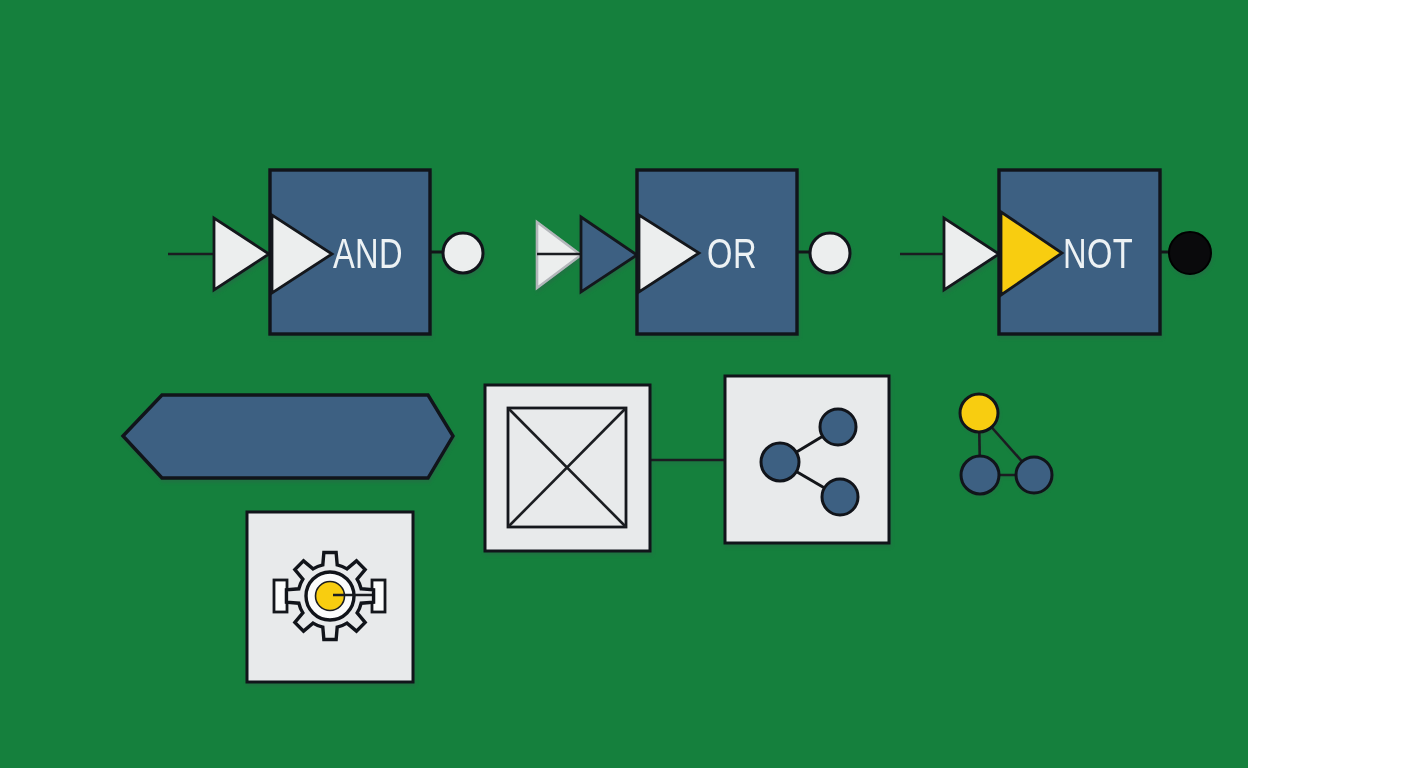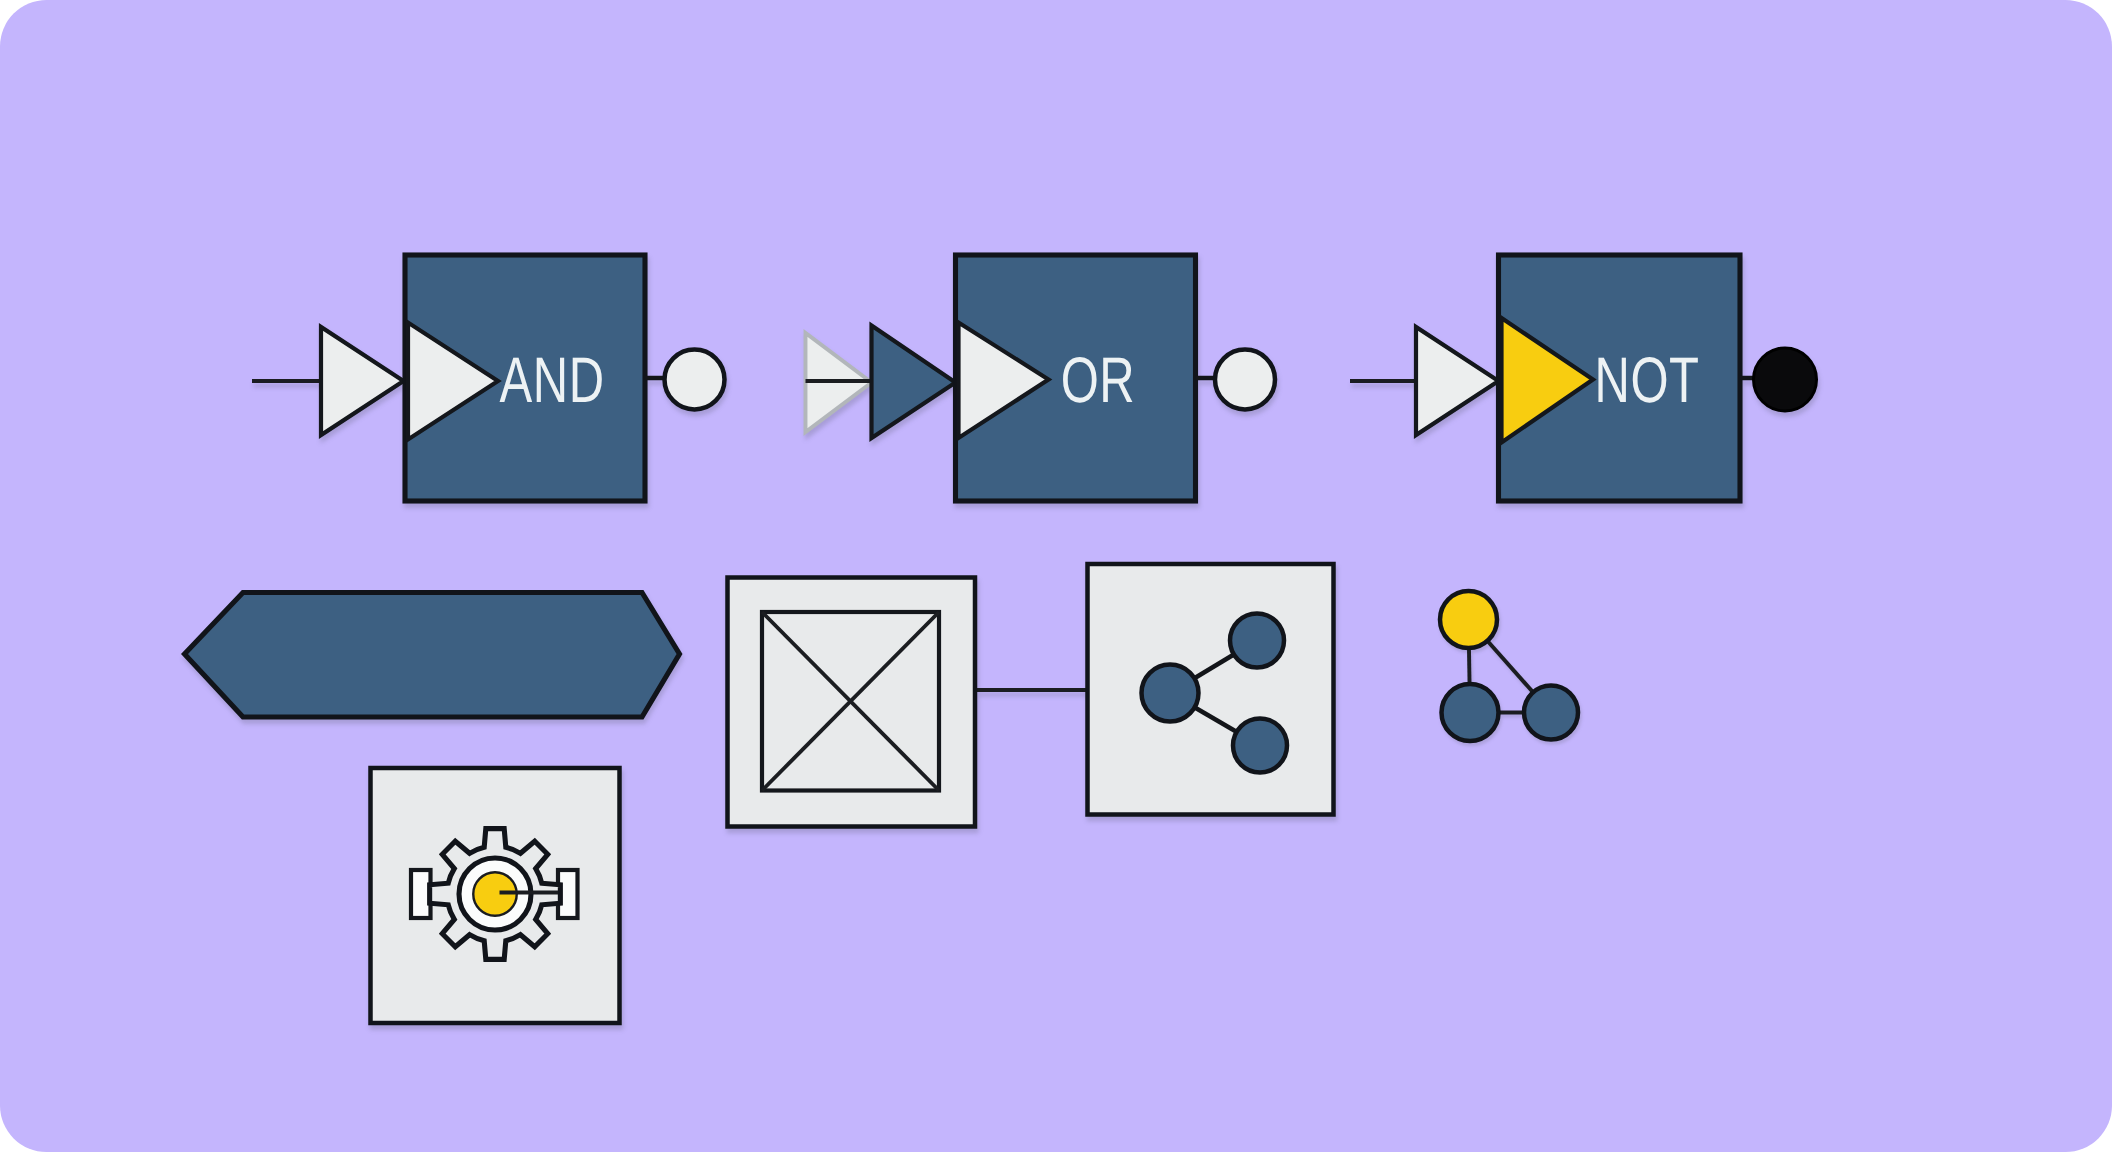--- a/index.html
+++ b/index.html
@@ -1,20 +1,19 @@
 <!DOCTYPE html>
 <html><head>
 <meta charset="utf-8">
 <style>
   html,body { margin:0; padding:0; background:#ffffff; }
   .stage {
-    position:relative; width:1408px; height:768px;
-    background:#c4b5fd; overflow:hidden;
+    position:relative; width:1248px; height:768px;
+    background:#15803d; overflow:hidden;
     font-family:"Liberation Sans", sans-serif;
-    border-radius:31px;
   }
   svg { display:block; }
   .outline   { stroke:#11141a; stroke-width:3; stroke-linejoin:miter; }
   .outline-h { stroke:#11141a; stroke-width:3.4; stroke-linejoin:miter; }
   .outline-t { stroke:#14171c; stroke-width:2.8; stroke-linejoin:miter; }
   .outline-faint { stroke:#b2b6ba; stroke-width:2.6; stroke-linejoin:miter; }
   .wire  { stroke:#1b1d21; stroke-width:2.6; fill:none; }
   .wire3 { stroke:#131519; stroke-width:3;   fill:none; }
   .gate-label {
     font-family:"Liberation Sans", sans-serif;

